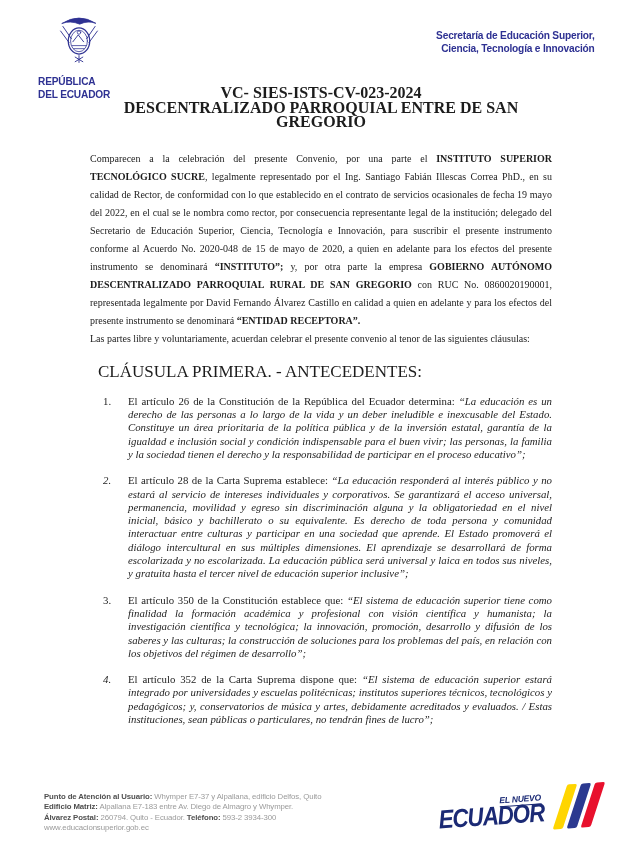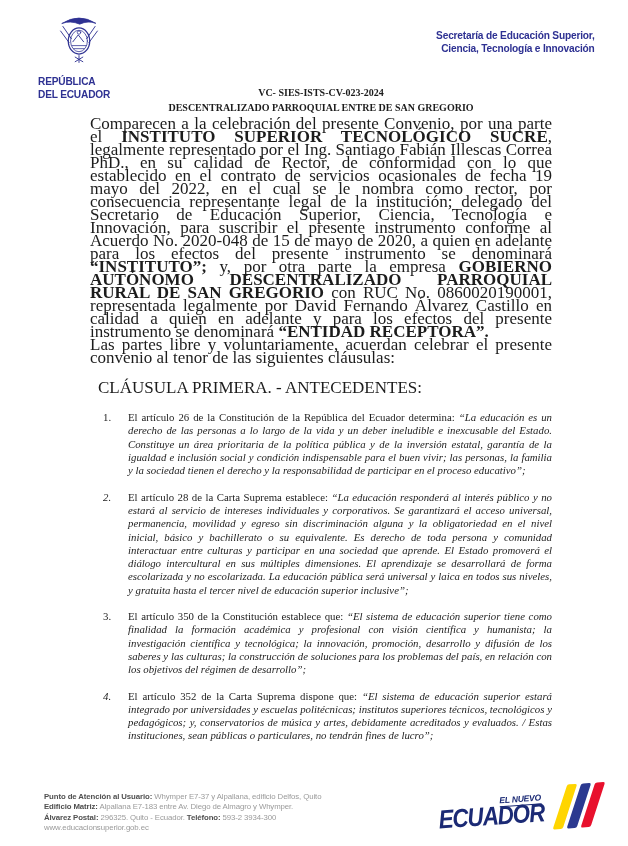--- a/index.html
+++ b/index.html
@@ -23,24 +23,24 @@
   }
   .secretariat{
     position:absolute;right:0;top:15px;text-align:right;
     font-family:"Liberation Sans", sans-serif;font-weight:700;color:#2e3192;
     font-size:10.8px;line-height:13px;letter-spacing:-0.2px;
     transform:scaleX(0.94);transform-origin:right center;
   }
   
   .doc{position:absolute;top:86px;left:90px;width:462px;}
   .doc-title{
-    text-align:center;font-weight:700;font-size:10px;line-height:14.6px;
-    margin-bottom:2px;
+    text-align:center;font-weight:700;font-size:16px;line-height:14.6px;
+    margin-bottom:20px;
   }
-  .para{margin:0;text-align:justify;font-size:17px;line-height:13px;}
+  .para{margin:0;text-align:justify;font-size:10px;line-height:18px;}
   .b{font-weight:700;}
   .i{font-style:italic;}
   .clause-heading{
     font-size:17px;font-weight:400;margin:14px 0 13px 8px;
   }
   .items{margin:0;padding:0;list-style:none;}
   .item{
     position:relative;padding-left:38px;margin-bottom:13px;
     text-align:justify;font-size:10.8px;line-height:13.3px;
   }
@@ -130,21 +130,21 @@
       </li>
       <li class="item">
         <span class="num i">4.</span><span>El artículo 352 de la Carta Suprema dispone que: </span><span class="i">“El sistema de educación superior estará integrado por universidades y escuelas politécnicas; institutos superiores técnicos, tecnológicos y pedagógicos; y, conservatorios de música y artes, debidamente acreditados y evaluados. / Estas instituciones, sean públicas o particulares, no tendrán fines de lucro”;</span>
       </li>
     </ol>
   </div>
 
   <div class="ftr-contact">
     <div><span class="lbl">Punto de Atención al Usuario:</span><span> Whymper E7-37 y Alpallana, edificio Delfos, Quito</span></div>
     <div><span class="lbl">Edificio Matriz:</span><span> Alpallana E7-183 entre Av. Diego de Almagro y Whymper.</span></div>
-    <div><span class="lbl">Álvarez Postal:</span><span> 296325. Quito - Ecuador. </span><span class="lbl">Teléfono:</span><span> 593-2 3934-300</span></div>
+    <div><span class="lbl">Álvarez Postal:</span><span> 260794. Quito - Ecuador. </span><span class="lbl">Teléfono:</span><span> 593-2 3934-300</span></div>
     <div>www.educacionsuperior.gob.ec</div>
   </div>
 
   <div class="nuevo-logo">
     <span class="nuevo-top">EL NUEVO</span>
     <span class="nuevo-main">ECUADOR</span>
     <span class="stripes">
       <span class="stripe y"></span>
       <span class="stripe b2"></span>
       <span class="stripe r"></span>

